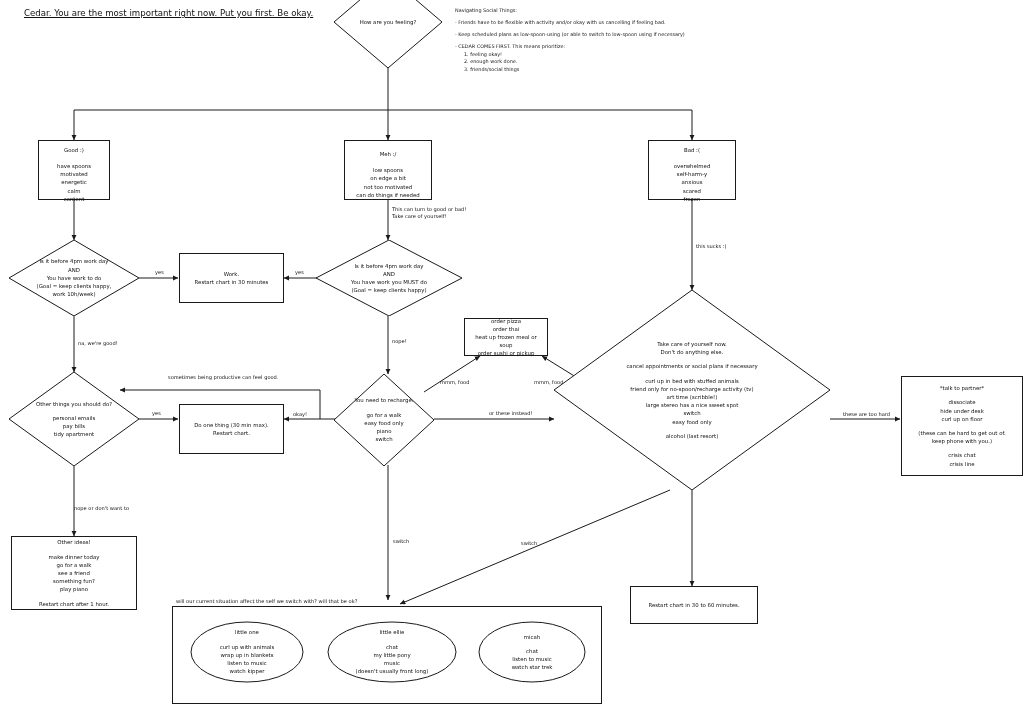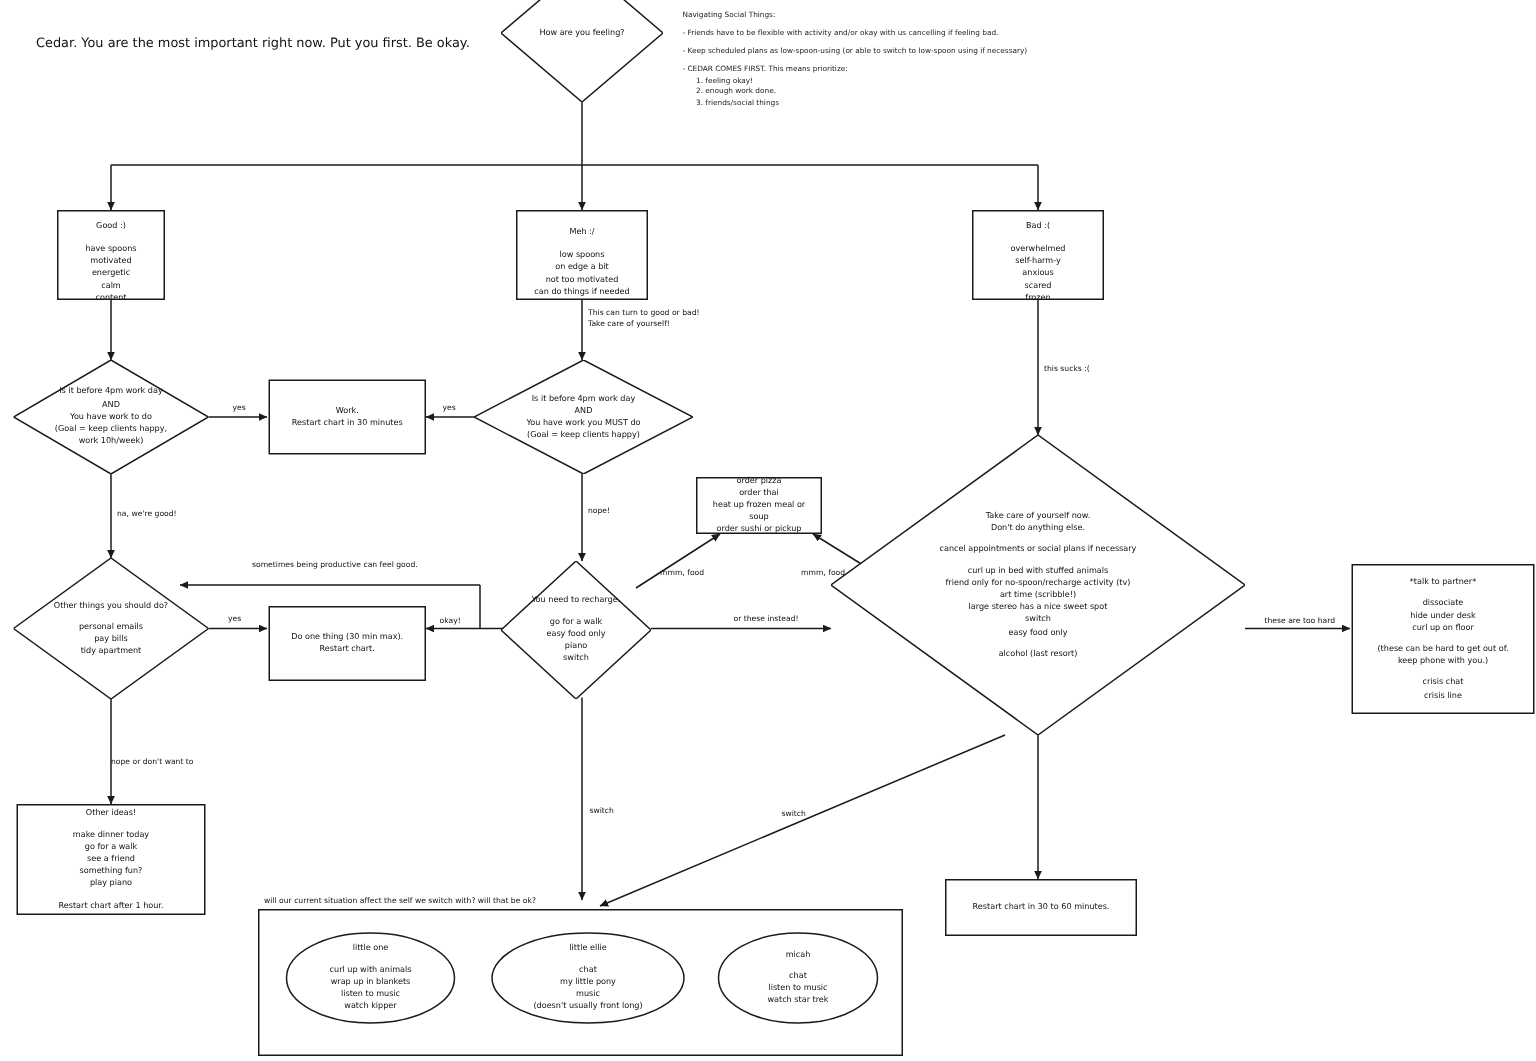--- a/index.html
+++ b/index.html
@@ -117,21 +117,21 @@
       <path d="M830,419 L900,419" marker-end="url(#arr)"></path>
 
       <path d="M388,465 L388,600" marker-end="url(#arr)"></path>
 
       <path d="M670,490 L400,604" marker-end="url(#arr)"></path>
 
       <path d="M692,490 L692,586" marker-end="url(#arr)"></path>
     </g>
   </svg>
 
-  <div class="heading" style="left:24px;top:24px;">Cedar. You are the most important right now. Put you first. Be okay.</div>
+  <div class="heading" style="left:24px;top:8px;text-decoration:underline;">Cedar. You are the most important right now. Put you first. Be okay.</div>
 
   <div class="notes" style="left:455px;top:7px;width:300px;">
     <span class="nl">Navigating Social Things:</span>
     <span class="gap"></span>
     <span class="nl">- Friends have to be flexible with activity and/or okay with us cancelling if feeling bad.</span>
     <span class="gap"></span>
     <span class="nl">- Keep scheduled plans as low-spoon-using (or able to switch to low-spoon using if necessary)</span>
     <span class="gap"></span>
     <span class="nl">- CEDAR COMES FIRST. This means prioritize:</span>
     <span class="nl indent">1. feeling okay!</span>

